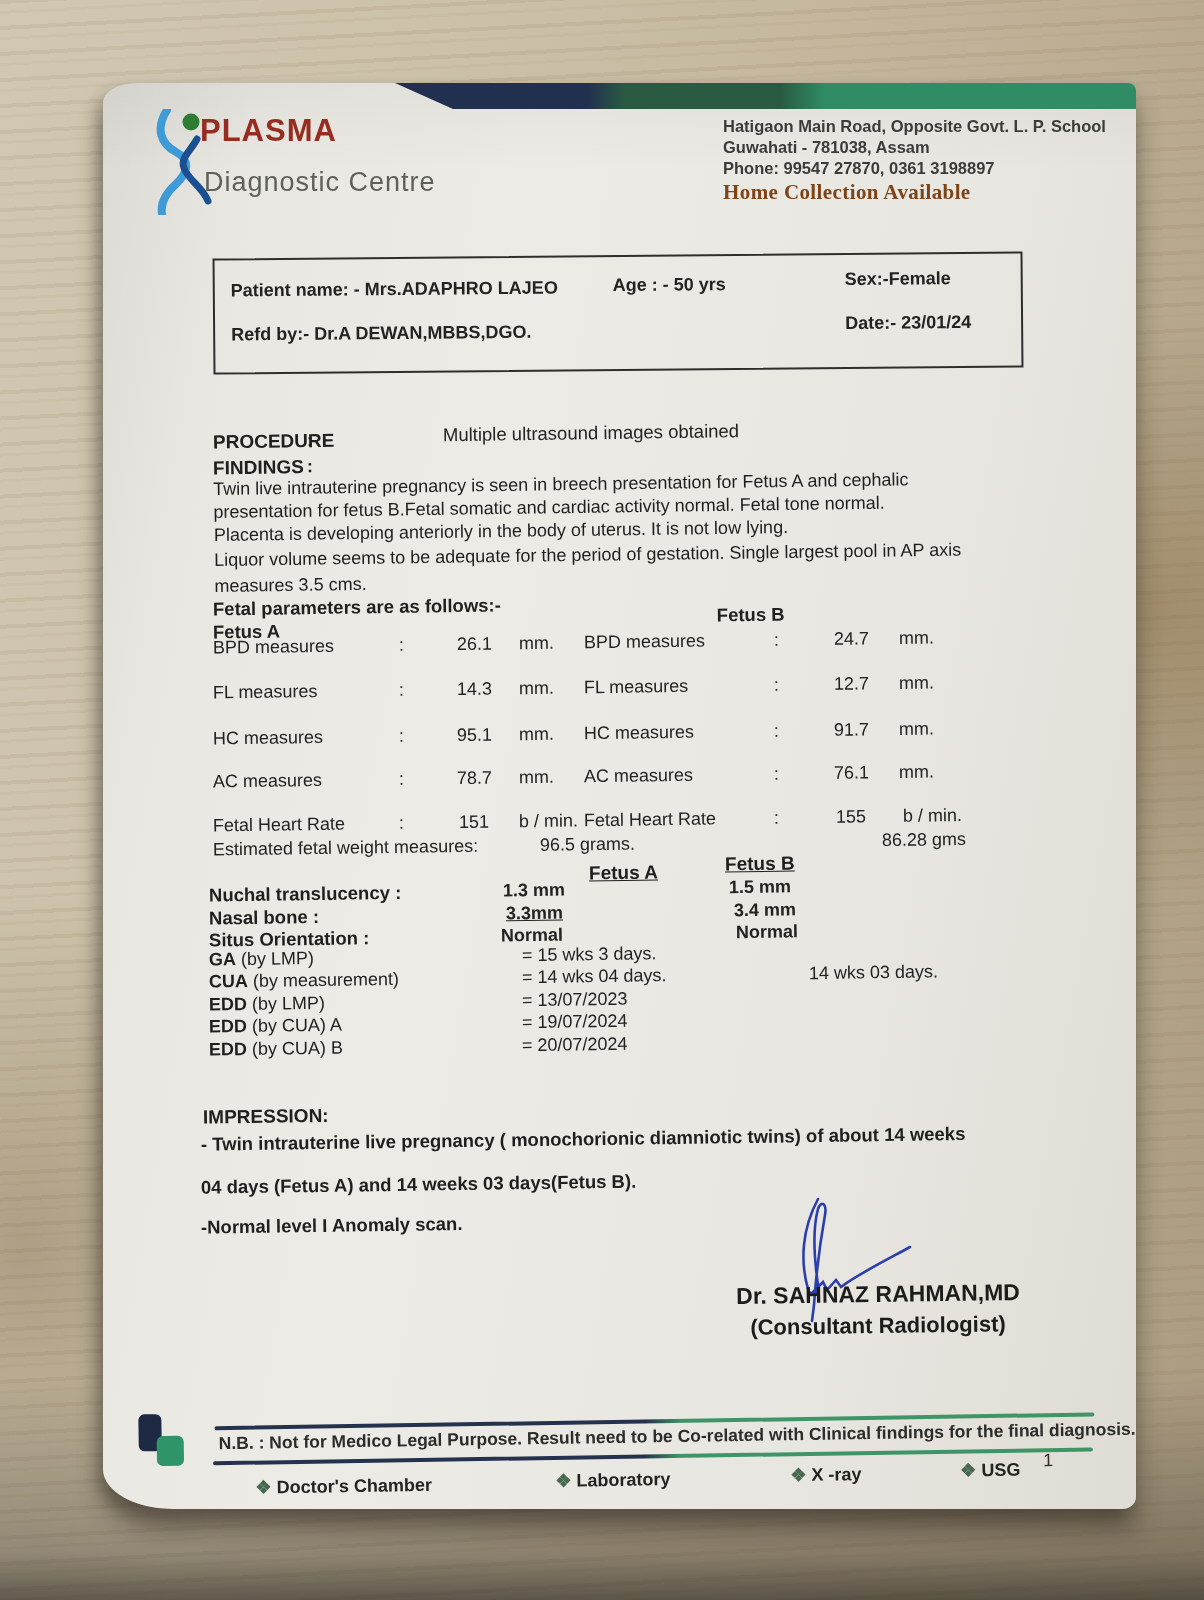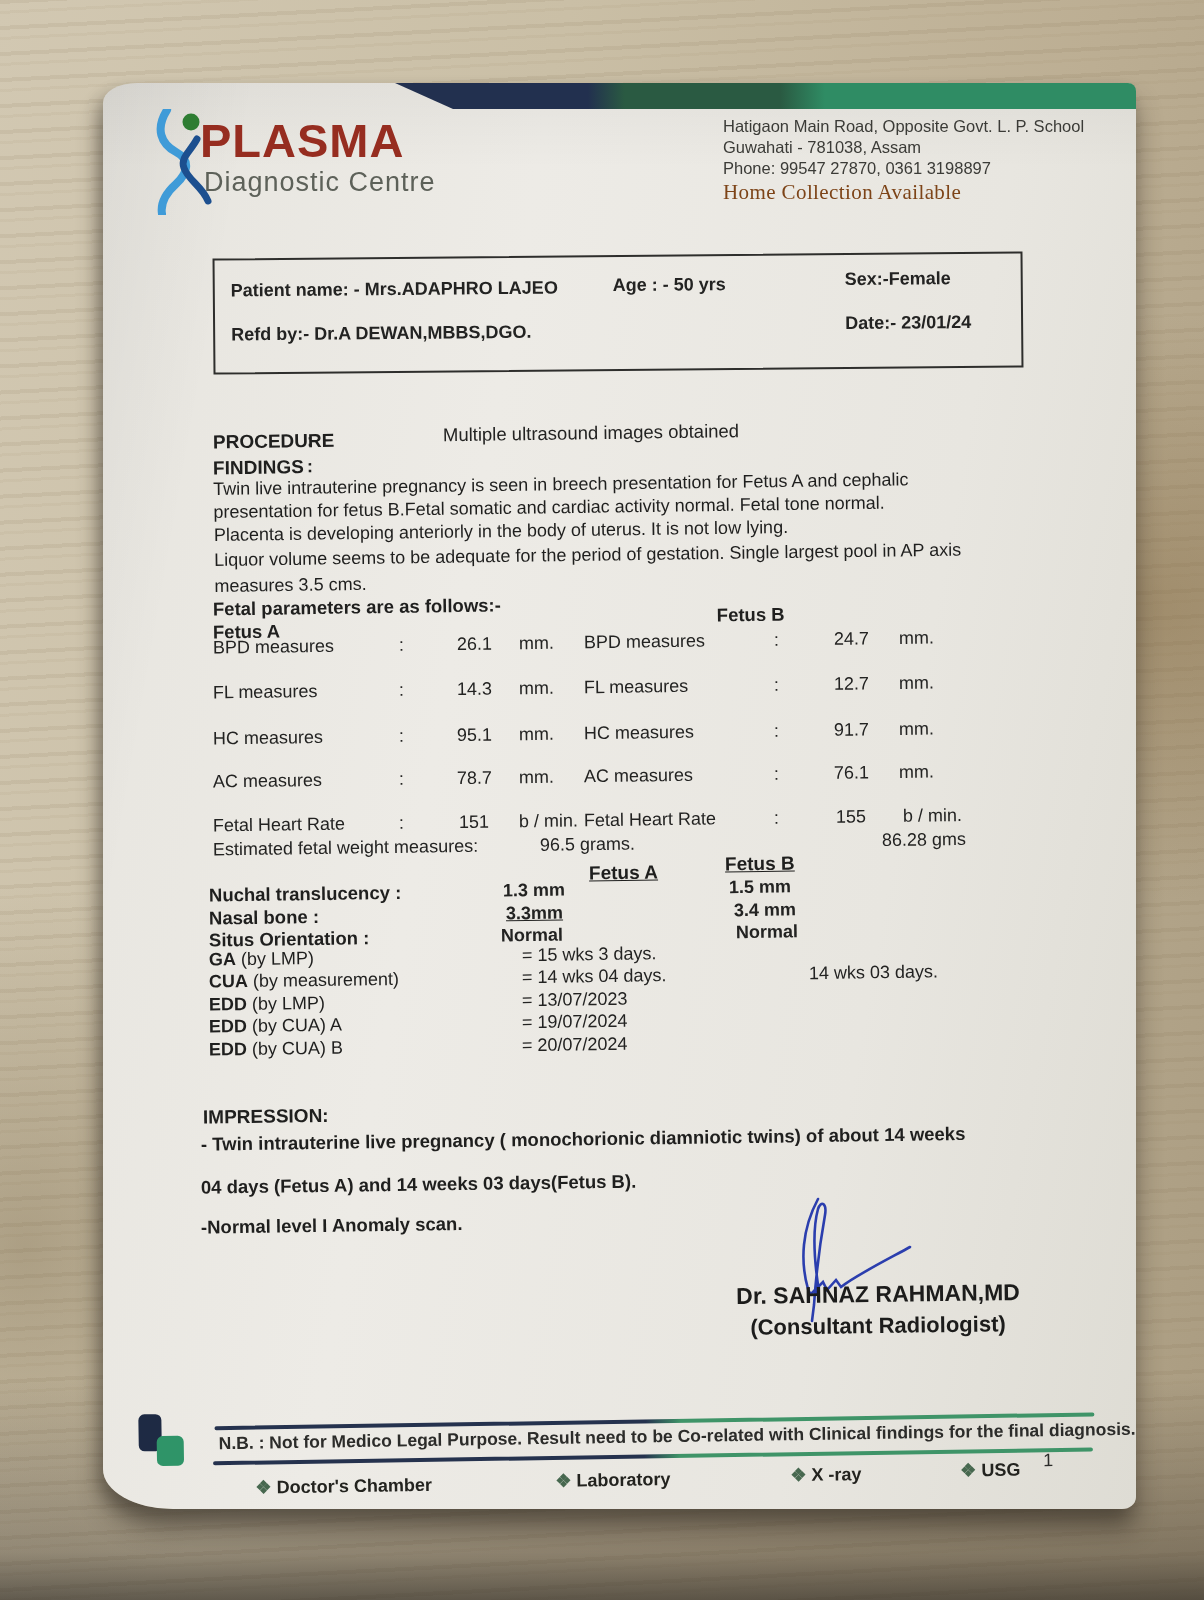--- a/index.html
+++ b/index.html
@@ -39,24 +39,24 @@
 
   <div class="abs" style="left:292px;right:0;top:0;height:26px;
               background:linear-gradient(90deg,#22304f 0%,#22304f 26%,#2a5a42 31%,#2a5a42 52%,#2f8c64 58%,#2f8c64 100%);
               clip-path:polygon(0 0,100% 0,100% 100%,58px 100%);border-top-right-radius:8px;"></div>
 
   <svg class="abs" style="left:46px;top:26px;" width="66" height="106" viewBox="0 0 66 106">
     <circle cx="42" cy="13" r="8.5" fill="#2e7d32"></circle>
     <path d="M18,1 C6,20 12,35 27,43 C42,51 39,64 27,75 C17,84 11,93 13,105" fill="none" stroke="#3f9bd8" stroke-width="8" stroke-linecap="round"></path>
     <path d="M48,30 C41,43 31,49 35,59 C39,71 53,77 59,92" fill="none" stroke="#1c4f8f" stroke-width="7" stroke-linecap="round"></path>
   </svg>
-  <div class="abs b nw" style="left:97px;top:30px;font-size:47px;letter-spacing:1px;color:#962d20;text-align:right;">PLASMA</div>
+  <div class="abs b nw" style="left:97px;top:30px;font-size:31px;letter-spacing:1px;color:#962d20;text-align:right;">PLASMA</div>
   <div class="abs nw" style="left:101px;top:84px;font-size:27px;letter-spacing:1px;color:#5d6159;text-align:center;">Diagnostic Centre</div>
 
-  <div class="abs" style="left:620px;top:33px;width:340px;color:#3b3b37;font-size:16.5px;font-weight:normal;line-height:21px;">
+  <div class="abs" style="left:620px;top:33px;width:340px;color:#3b3b37;font-size:16.5px;font-weight:bold;line-height:21px;">
     <div class="nw">Hatigaon Main Road, Opposite Govt. L. P. School</div>
     <div class="nw">Guwahati - 781038, Assam</div>
     <div class="nw">Phone: 99547 27870, 0361 3198897</div>
     <div class="nw" style="font-family:'Liberation Serif',serif;font-size:21px;color:#7d4418;margin-top:3px;letter-spacing:.4px;">Home Collection Available</div>
   </div>
 
   <div class="abs" style="left:110px;top:172px;width:806px;height:112px;border:2.5px solid #2e2e2c;transform:rotate(-0.5deg);">
     <span class="cell b doc" style="left:16px;top:20px;">Patient name: - Mrs.ADAPHRO LAJEO</span>
     <span class="cell b doc" style="left:398px;top:18px;">Age : -  50  yrs</span>
     <span class="cell b doc" style="left:630px;top:14px;">Sex:-Female</span>

